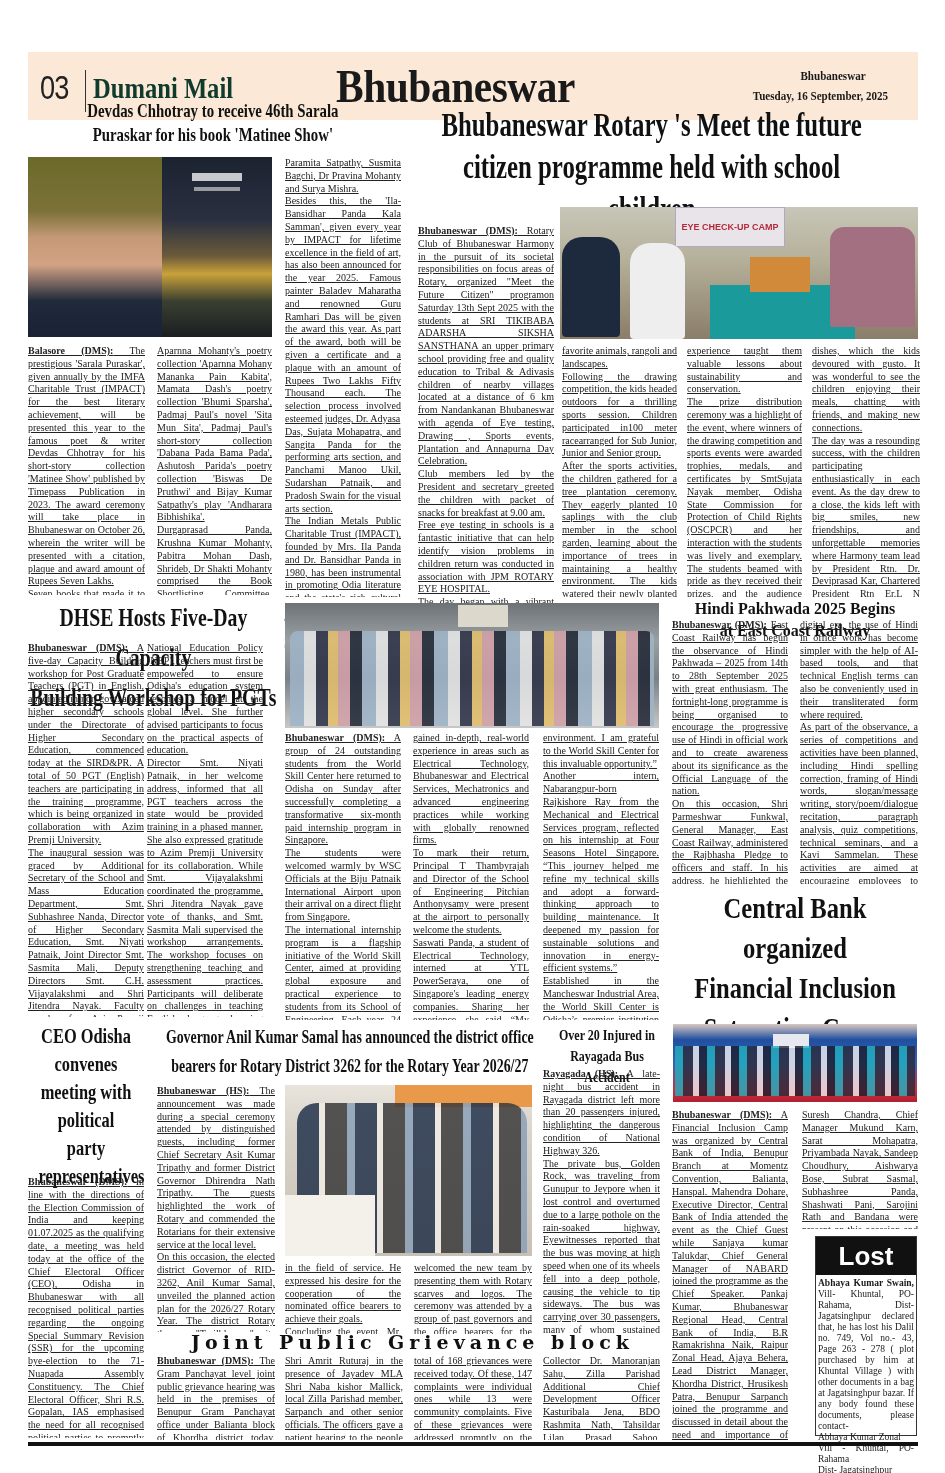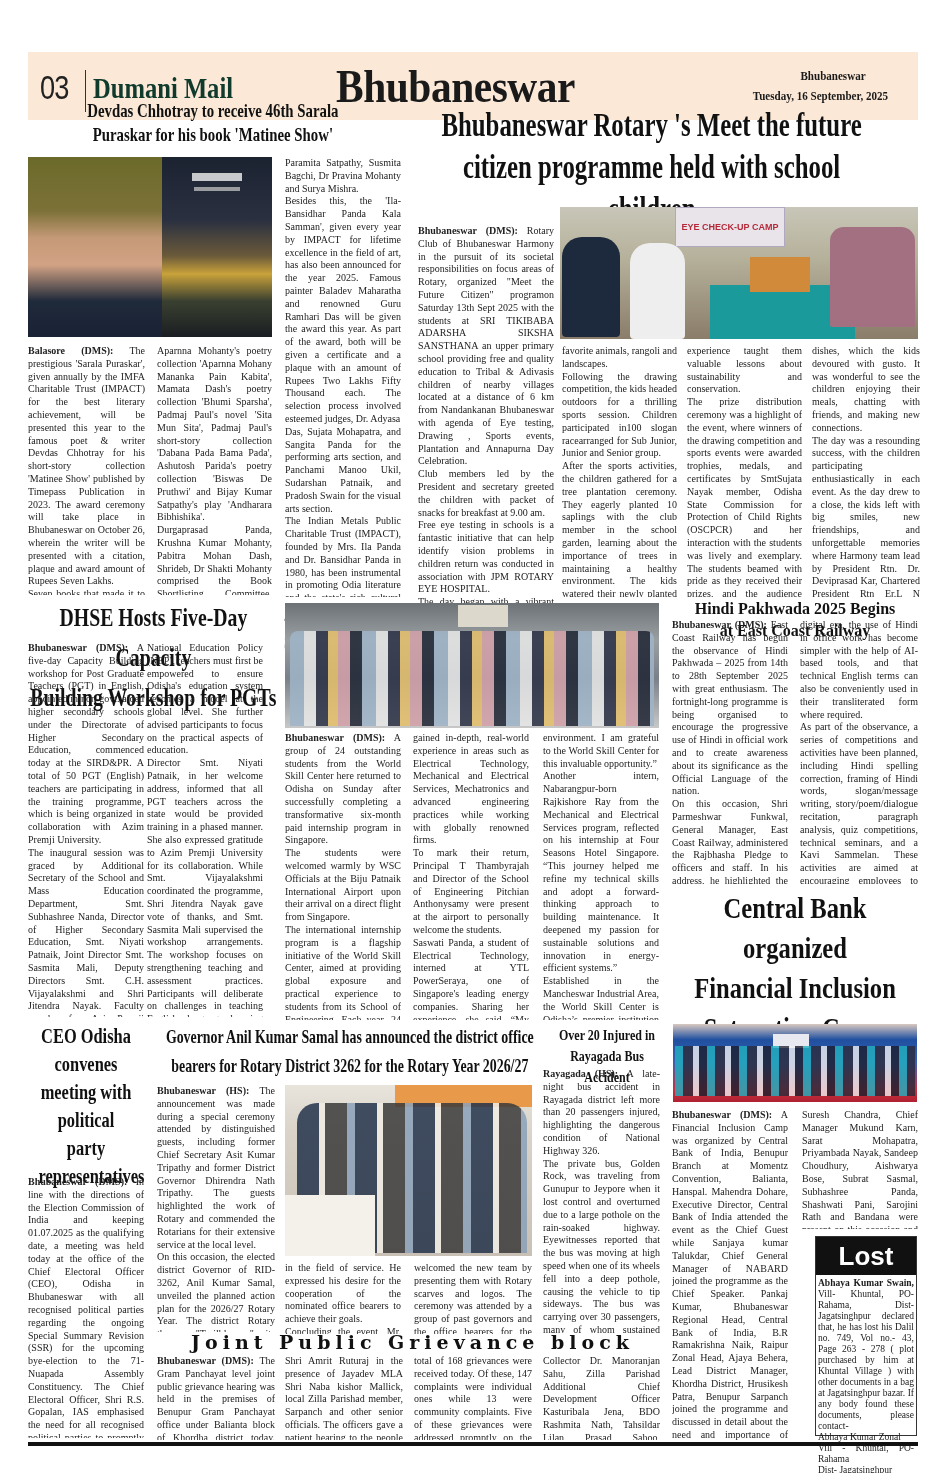--- a/index.html
+++ b/index.html
@@ -9,21 +9,21 @@
   .masthead { left: 28px; top: 52px; width: 890px; height: 119px; }
   .mast-bar { position: absolute; left: 0; top: 0; width: 890px; height: 68px; background: #fbe8d6; }
   .page-no { position: absolute; left: 12px; top: 16px; font-family: "Liberation Sans", sans-serif; font-size: 34px; font-weight: 300; color: #222; transform: scaleX(0.8); transform-origin: left; letter-spacing: -1px; }
   .mast-div { position: absolute; left: 57px; top: 18px; width: 1px; height: 42px; background: #333; }
   .paper-name { position: absolute; left: 65px; top: 19px; font-family: "Liberation Serif", serif; font-size: 30px; font-weight: bold; color: #0f3a2c; transform: scaleX(0.82); transform-origin: left; }
   .city-title { position: absolute; left: 308px; top: 8px; font-family: "Liberation Serif", serif; font-size: 46px; font-weight: bold; color: #1a1a1a; transform: scaleX(0.9); transform-origin: left; letter-spacing: -0.5px; }
   .mast-city { position: absolute; right: 52px; top: 16px; font-size: 13px; font-weight: bold; transform: scaleX(0.85); transform-origin: right; }
   .mast-date { position: absolute; right: 30px; top: 36px; font-size: 13px; font-weight: bold; transform: scaleX(0.85); transform-origin: right; white-space: nowrap; }
 
   .hl { font-family: "Liberation Serif", serif; font-weight: bold; color: #111; text-align: center; line-height: 1.2; transform-origin: center top; }
-  .body-text { font-size: 10px; line-height: 12.8px; text-align: justify; color: #222; font-family: "Liberation Serif", serif; }
+  .body-text { font-size: 10px; line-height: 12.8px; text-align: justify; color: #222; font-family: "Liberation Serif", serif; text-decoration: underline; }
   .body-text p { margin: 0; }
   .dateline { font-weight: bold; }
   .col { position: absolute; overflow: hidden; }
 
   .photo { position: absolute; overflow: hidden; }
   .thick-rule { position: absolute; left: 28px; top: 1442px; width: 890px; height: 4px; background: #111; }
 
   .lost-box { position: absolute; left: 815px; top: 1236px; width: 102px; height: 200px; border: 1px solid #333; background: #fff; }
   .lost-head { height: 38px; background: #111; color: #fff; font-family: "Liberation Sans", sans-serif; font-weight: bold; font-size: 26px; text-align: center; line-height: 38px; }
   .lost-body { padding: 3px 2px; font-size: 9.5px; line-height: 11px; text-align: justify; }
@@ -84,21 +84,21 @@
   <div style="position:absolute;left:270px;top:20px;width:85px;height:100px;background:#a27080;border-radius:14px 14px 2px 2px;"></div>
 </div>
 <div class="col body-text" style="left:418px;top:207px;width:136px;height:390px;margin-top:18px;">
   <p><span class="dateline">Bhubaneswar (DMS):</span><span> Rotary Club of Bhubaneswar Harmony in the pursuit of its societal responsibilities on focus areas of Rotary, organized "Meet the Future Citizen" programon Saturday 13th Sept 2025 with the students at SRI TIKIBABA ADARSHA SIKSHA SANSTHANA an upper primary school providing free and quality education to Tribal &amp; Adivasis children of nearby villages located at a distance of 6 km from Nandankanan Bhubaneswar with agenda of Eye testing, Drawing , Sports events, Plantation and Annapurna Day Celebration.</span></p>
   <p>Club members led by the President and secretary greeted the children with packet of snacks for breakfast at 9.00 am.</p>
   <p>Free eye testing in schools is a fantastic initiative that can help identify vision problems in children return was conducted in association with JPM ROTARY EYE HOSPITAL.</p>
   <p>The day began with a vibrant drawing competition, where school children unleashed their creativity on canvas. The theme was "Feeling of the moment" and the kids' imagination ran wild as they colored and drew their</p>
 </div>
 <div class="col body-text" style="left:562px;top:345px;width:115px;height:252px;">
   <p>favorite animals, rangoli and landscapes.</p>
-  <p>Following the drawing competition, the kids headed outdoors for a thrilling sports session. Children participated in100 slogan racearranged for Sub Junior, Junior and Senior group.</p>
+  <p>Following the drawing competition, the kids headed outdoors for a thrilling sports session. Children participated in100 meter racearranged for Sub Junior, Junior and Senior group.</p>
   <p>After the sports activities, the children gathered for a tree plantation ceremony. They eagerly planted 10 saplings with the club member in the school garden, learning about the importance of trees in maintaining a healthy environment. The kids watered their newly planted trees, handed over 90 saplings one tree each student symbolizing their commitment to nurturing and caring for nature. This hands-on</p>
 </div>
 <div class="col body-text" style="left:687px;top:345px;width:115px;height:252px;">
   <p>experience taught them valuable lessons about sustainability and conservation.</p>
   <p>The prize distribution ceremony was a highlight of the event, where winners of the drawing competition and sports events were awarded trophies, medals, and certificates by SmtSujata Nayak member, Odisha State Commission for Protection of Child Rights (OSCPCR) and her interaction with the students was lively and exemplary. The students beamed with pride as they received their prizes, and the audience applauded their achievements.</p>
 
 </div>
 <div class="col body-text" style="left:812px;top:345px;width:108px;height:252px;">
   <p>dishes, which the kids devoured with gusto. It was wonderful to see the children enjoying their meals, chatting with friends, and making new connections.</p>
   <p>The day was a resounding success, with the children participating enthusiastically in each event. As the day drew to a close, the kids left with big smiles, new friendships, and unforgettable memories where Harmony team lead by President Rtn. Dr. Deviprasad Kar, Chartered President Rtn Er.L N Patnaik, Secretary Rtn. Abhijeet Tripathy, Past President Rtn Jeetendra Dash Rtn, Rajat Beura and Rtn, Anjali Patnaik carried with them a lifetime unforgettable experience and satisfaction.</p>
@@ -125,21 +125,21 @@
   <div style="position:absolute;left:173px;top:2px;width:50px;height:22px;background:#ddd8cc;"></div>
   <div style="position:absolute;left:5px;top:28px;width:364px;height:95px;background:repeating-linear-gradient(90deg,#9fb5c9 0 14px,#e8e8e8 14px 26px,#2a3044 26px 38px,#e6c06a 38px 48px,#d4a0a8 48px 60px,#1e2432 60px 72px);border-radius:8px 8px 0 0;opacity:0.85;"></div>
 </div>
 <div class="col body-text" style="left:285px;top:732px;width:116px;height:288px;">
   <p><span class="dateline">Bhubaneswar (DMS):</span><span> A group of 24 outstanding students from the World Skill Center here returned to Odisha on Sunday after successfully completing a transformative six-month paid internship program in Singapore.</span></p>
   <p>The students were welcomed warmly by WSC Officials at the Biju Patnaik International Airport upon their arrival on a direct flight from Singapore.</p>
   <p>The international internship program is a flagship initiative of the World Skill Center, aimed at providing global exposure and practical experience to students from its School of Engineering. Each year, 24 top-performing students are selected through a rigorous process and placed in reputed international companies across Singapore for hands-on training.</p>
 
 </div>
 <div class="col body-text" style="left:413px;top:732px;width:116px;height:288px;">
-  <p>gained in-depth, real-world experience in areas such as Electrical Technology, Mechanical and Electrical Services, Mechatronics and advanced engineering practices while working with globally renowned firms.</p>
+  <p>gained in-depth, real-world experience in areas such as Electrical Technology, Bhubaneswar and Electrical Services, Mechatronics and advanced engineering practices while working with globally renowned firms.</p>
   <p>To mark their return, Principal T Thambyrajah and Director of the School of Engineering Pitchian Anthonysamy were present at the airport to personally welcome the students.</p>
   <p>Saswati Panda, a student of Electrical Technology, interned at YTL PowerSeraya, one of Singapore's leading energy companies. Sharing her experience, she said, “My internship at YTL PowerSeraya was a transformative experience that allowed me to apply my academic knowledge in a real-world setting. I developed key skills in troubleshooting, maintenance, safety standards, and teamwork in a multicultural</p>
 </div>
 <div class="col body-text" style="left:543px;top:732px;width:116px;height:288px;">
   <p>environment. I am grateful to the World Skill Center for this invaluable opportunity.”</p>
   <p>Another intern, Nabarangpur-born Rajkishore Ray from the Mechanical and Electrical Services program, reflected on his internship at Four Seasons Hotel Singapore. “This journey helped me refine my technical skills and adopt a forward-thinking approach to building maintenance. It deepened my passion for sustainable solutions and innovation in energy-efficient systems.”</p>
   <p>Established in the Mancheswar Industrial Area, the World Skill Center is Odisha’s premier institution for advanced skill training. Operated under the Odisha Skill Development Authority, WSC offers global-standard training in various trades, aiming to prepare the state’s youth for international employment opportunities.</p>
 </div>
 
 <div class="abs hl" style="left:672px;top:598px;width:246px;font-size:16px;line-height:22px;">

